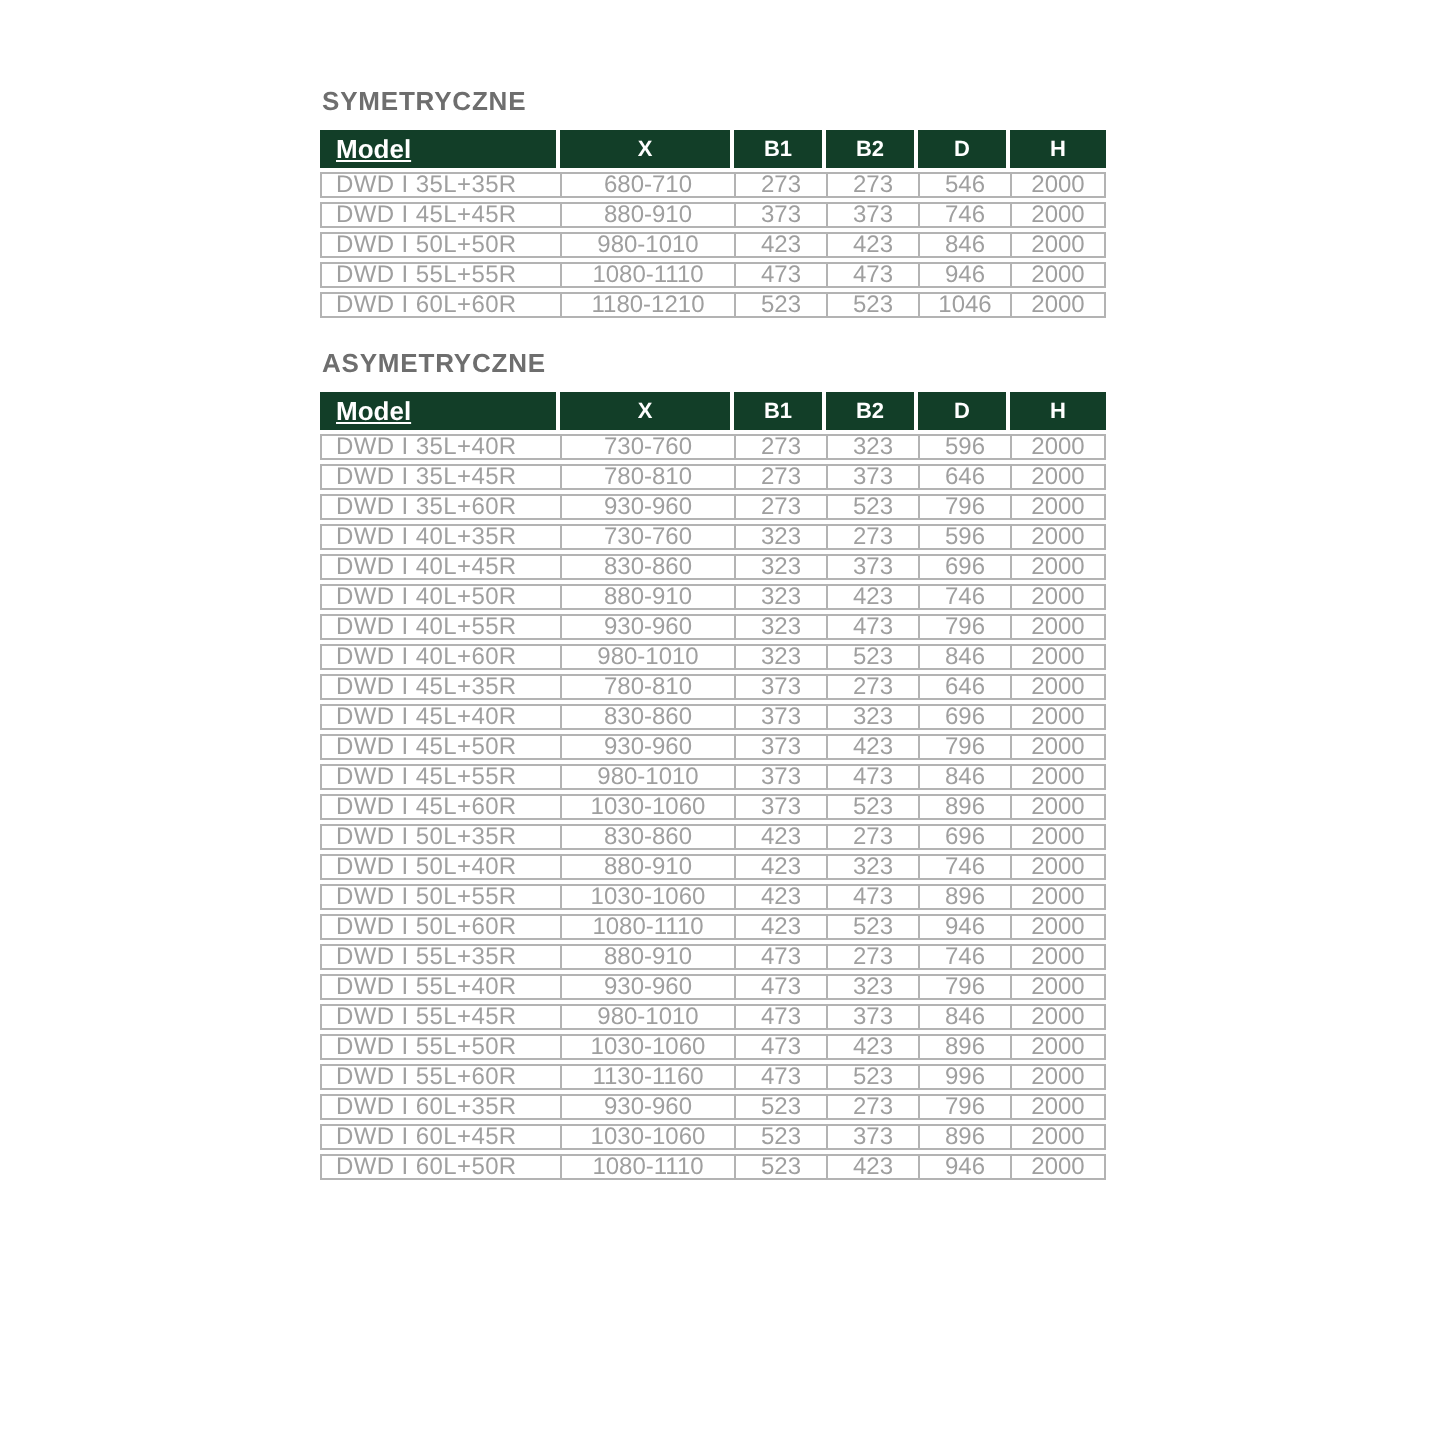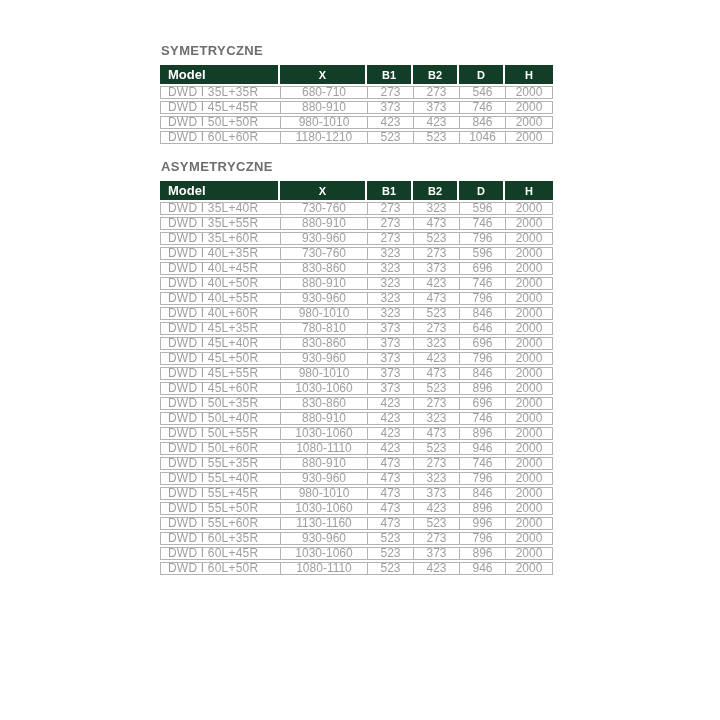--- a/index.html
+++ b/index.html
@@ -53,20 +53,21 @@
     vertical-align: middle;
     border-right: 2px solid var(--page-bg);
     padding: 1px 2px;
   }
   th:last-child { border-right: none; }
   th.model {
     text-align: left;
     font-size: 13px;
     font-weight: 600;
     padding-left: 8px;
+    text-decoration: underline;
   }
   td {
     color: var(--data-text);
     font-size: 12px;
     line-height: 11px;
     height: 13px;
     text-align: center;
     vertical-align: middle;
     white-space: nowrap;
     overflow: hidden;
@@ -126,20 +127,28 @@
             </tr>
             <tr>
               <td class="model">DWD I 50L+50R</td>
               <td>980-1010</td>
               <td>423</td>
               <td>423</td>
               <td>846</td>
               <td>2000</td>
             </tr>
             <tr>
+              <td class="model">DWD I 55L+55R</td>
+              <td>1080-1110</td>
+              <td>473</td>
+              <td>473</td>
+              <td>946</td>
+              <td>2000</td>
+            </tr>
+            <tr>
               <td class="model">DWD I 60L+60R</td>
               <td>1180-1210</td>
               <td>523</td>
               <td>523</td>
               <td>1046</td>
               <td>2000</td>
             </tr>
           </tbody>
     </table>
   </section>
@@ -168,25 +177,25 @@
       <tbody>
             <tr>
               <td class="model">DWD I 35L+40R</td>
               <td>730-760</td>
               <td>273</td>
               <td>323</td>
               <td>596</td>
               <td>2000</td>
             </tr>
             <tr>
-              <td class="model">DWD I 35L+55R</td>
-              <td>880-910</td>
-              <td>273</td>
-              <td>473</td>
-              <td>746</td>
+              <td class="model">DWD I 35L+45R</td>
+              <td>780-810</td>
+              <td>273</td>
+              <td>373</td>
+              <td>646</td>
               <td>2000</td>
             </tr>
             <tr>
               <td class="model">DWD I 35L+60R</td>
               <td>930-960</td>
               <td>273</td>
               <td>523</td>
               <td>796</td>
               <td>2000</td>
             </tr>

